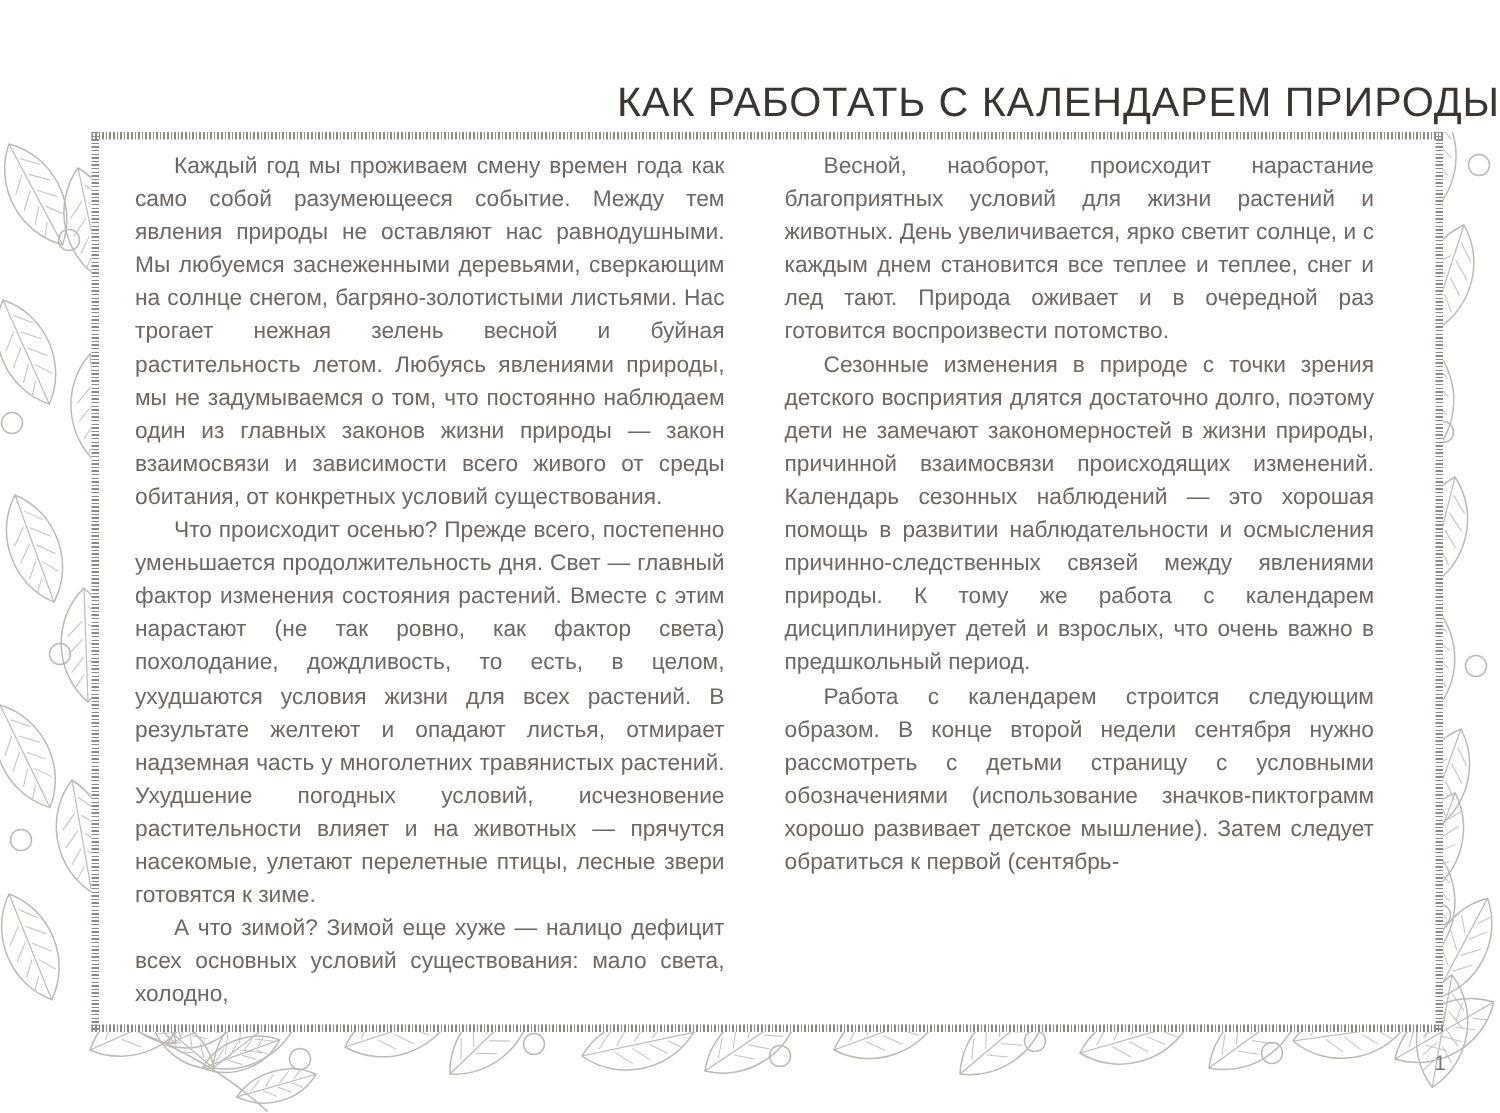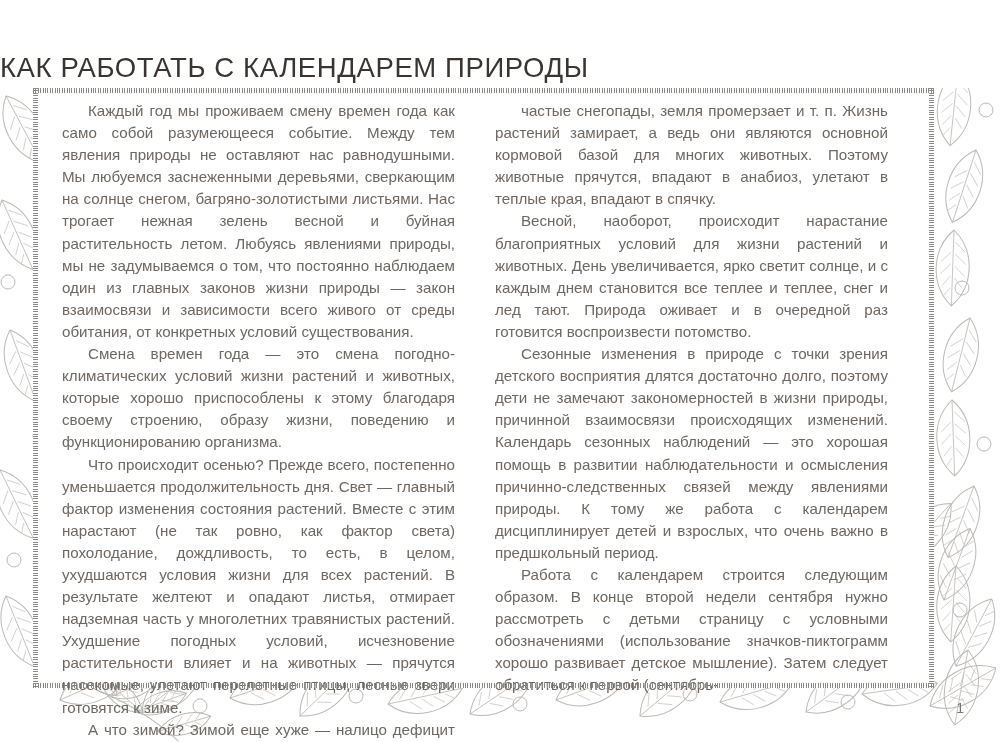--- a/index.html
+++ b/index.html
@@ -34,33 +34,33 @@
     width: 1000px;
     height: 88px;
     background: #ffffff;
     z-index: 2;
   }
   #page-title {
     position: absolute;
     left: 0;
     top: 34px;
     width: 1000px;
-    text-align: left;
+    text-align: right;
     font-size: 27.5px;
     letter-spacing: 0.6px;
     color: #3a3531;
     font-weight: 400;
     white-space: nowrap;
     z-index: 3;
   }
 
   
   #frame {
     position: absolute;
-    left: 33px;
+    left: 61px;
     top: 88px;
     width: 901px;
     height: 600px;
     background: #ffffff;
     z-index: 2;
     box-sizing: border-box;
     text-decoration: underline;
   }
   
   .edge { position: absolute; z-index: 4; }
@@ -395,26 +395,24 @@
 
   <div id="frame">
     <div class="edge edge-top"></div>
     <div class="edge edge-bottom"></div>
     <div class="edge edge-left"></div>
     <div class="edge edge-right"></div>
 
     <div id="columns">
       <div class="column" id="col-left">
         <p>Каждый год мы проживаем смену времен года как само собой разумеющееся событие. Между тем явления природы не оставляют нас равнодушными. Мы любуемся заснеженными деревьями, сверкающим на солнце снегом, багряно-золотистыми листьями. Нас трогает нежная зелень весной и буйная растительность летом. Любуясь явлениями природы, мы не задумываемся о том, что постоянно наблюдаем один из главных законов жизни природы — закон взаимосвязи и зависимости всего живого от среды обитания, от конкретных условий существования.</p>
-        <p>Смена времен года — это смена погодно-климатических условий жизни растений и животных, которые хорошо приспособлены к этому благодаря своему строению, образу жизни, поведению и функционированию организма.</p>
         <p>Что происходит осенью? Прежде всего, постепенно уменьшается продолжительность дня. Свет — главный фактор изменения состояния растений. Вместе с этим нарастают (не так ровно, как фактор света) похолодание, дождливость, то есть, в целом, ухудшаются условия жизни для всех растений. В результате желтеют и опадают листья, отмирает надземная часть у многолетних травянистых растений. Ухудшение погодных условий, исчезновение растительности влияет и на животных — прячутся насекомые, улетают перелетные птицы, лесные звери готовятся к зиме.</p>
         <p>А что зимой? Зимой еще хуже — налицо дефицит всех основных условий существования: мало света, холодно,</p>
       </div>
       <div class="column" id="col-right">
-        <p>частые снегопады, земля промерзает и т. п. Жизнь растений замирает, а ведь они являются основной кормовой базой для многих животных. Поэтому животные прячутся, впадают в анабиоз, улетают в теплые края, впадают в спячку.</p>
         <p>Весной, наоборот, происходит нарастание благоприятных условий для жизни растений и животных. День увеличивается, ярко светит солнце, и с каждым днем становится все теплее и теплее, снег и лед тают. Природа оживает и в очередной раз готовится воспроизвести потомство.</p>
         <p>Сезонные изменения в природе с точки зрения детского восприятия длятся достаточно долго, поэтому дети не замечают закономерностей в жизни природы, причинной взаимосвязи происходящих изменений. Календарь сезонных наблюдений — это хорошая помощь в развитии наблюдательности и осмысления причинно-следственных связей между явлениями природы. К тому же работа с календарем дисциплинирует детей и взрослых, что очень важно в предшкольный период.</p>
         <p>Работа с календарем строится следующим образом. В конце второй недели сентября нужно рассмотреть с детьми страницу с условными обозначениями (использование значков-пиктограмм хорошо развивает детское мышление). Затем следует обратиться к первой (сентябрь-</p>
       </div>
     </div>
   </div>
 
   <div id="page-number">1</div>
 
 </div>

